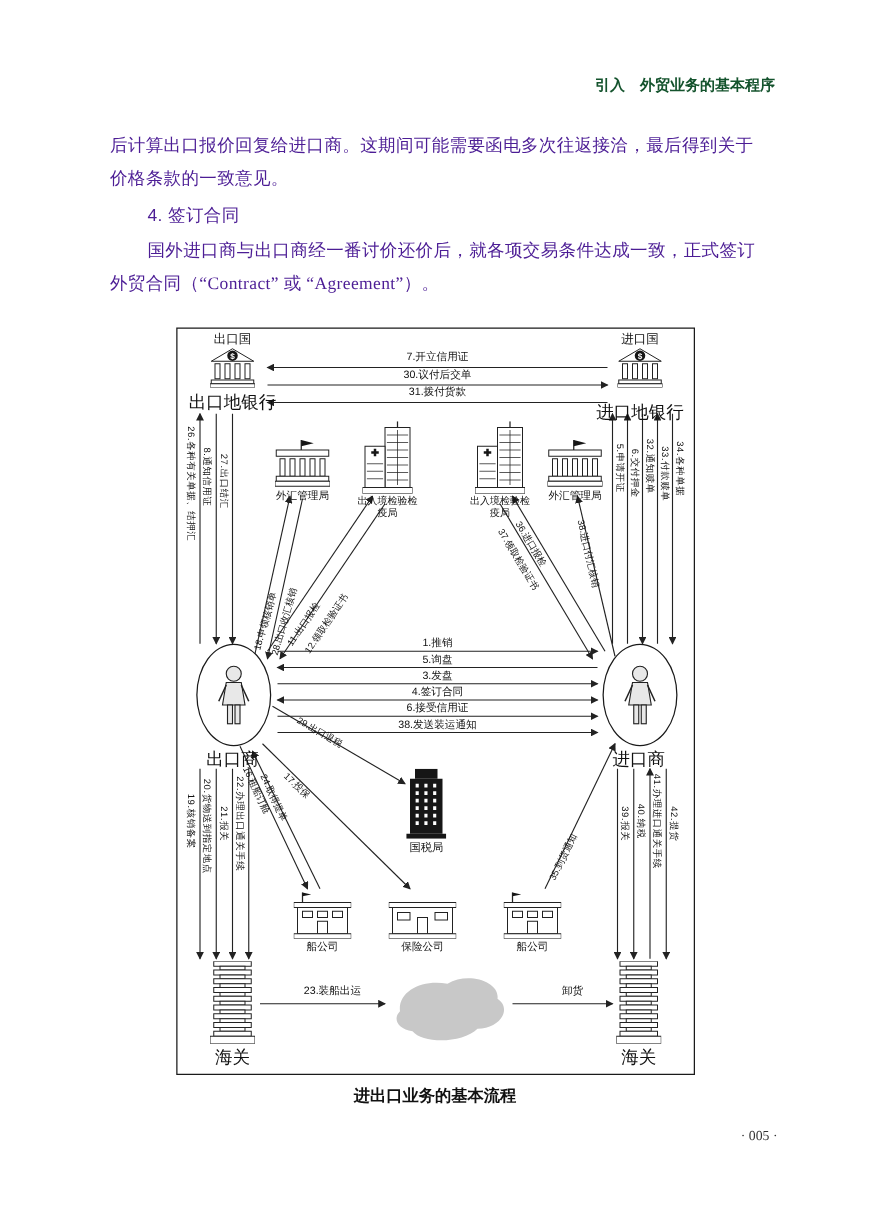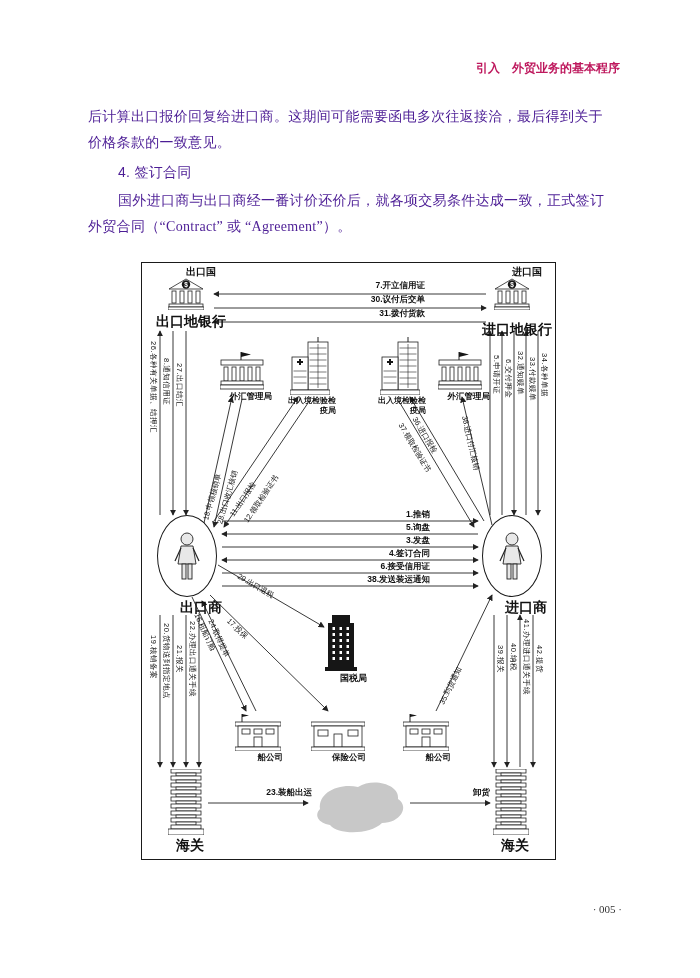--- a/index.html
+++ b/index.html
@@ -3,38 +3,38 @@
 <meta charset="utf-8">
 <style>
   html,body{margin:0;padding:0}
   body{width:700px;height:978px;background:#fff}
   #sheet{position:relative;width:700px;height:978px;background:#fff;overflow:hidden;
          font-family:"Liberation Sans","DejaVu Sans",sans-serif;color:#1a1a1a}
   .serif{font-family:"Liberation Serif","DejaVu Serif",serif}
   .body-line{position:absolute;font-size:14px;letter-spacing:.3px;white-space:nowrap;color:#4c1d95}
   #diagram{position:absolute;left:141px;top:262px;width:413px;height:596px;border:1px solid #1a1a1a;background:#fff}
   #flow-lines{position:absolute;left:0;top:0}
-  .lab{position:absolute;font-weight:bold;text-align:right;line-height:1.2;color:#111;font-size:8.5px}
+  .lab{position:absolute;font-weight:normal;text-align:center;line-height:1.2;color:#111;font-size:8.5px}
   .f10{font-size:10px}.f95{font-size:14px}.f9{font-size:9px}.f8{font-size:8px}
   .vlab{position:absolute;writing-mode:vertical-rl;text-orientation:sideways;font-size:7.5px;
         line-height:1;white-space:nowrap;color:#111;letter-spacing:.5px}
   .dlab{position:absolute;font-size:7.5px;white-space:nowrap;color:#111;transform-origin:0 50%}
   .oval{position:absolute;width:58px;height:80px;border:1.2px solid #1a1a1a;border-radius:50%;
         display:flex;align-items:center;justify-content:center;background:#fff}
   .icon{position:absolute}
   svg .ln{stroke:#222;stroke-width:.9;fill:none}
   svg .bld{fill:#fff;stroke:#222;stroke-width:.8}
   svg .drk{fill:#161616;stroke:none}
 </style>
 </head>
 <body>
 
 <div id="sheet">
 
-  <div class="serif" style="position:absolute;left:220px;top:60px;width:400px;text-align:right;font-size:12px;font-weight:bold;color:#be185d">引入　外贸业务的基本程序</div>
+  <div class="serif" style="position:absolute;left:220px;top:60px;width:400px;text-align:right;font-size:12px;font-weight:bold;color:#14532d">引入　外贸业务的基本程序</div>
 
   <div class="body-line serif" style="left:88px;top:108px">后计算出口报价回复给进口商。这期间可能需要函电多次往返接洽，最后得到关于</div>
   <div class="body-line serif" style="left:88px;top:134px">价格条款的一致意见。</div>
   <div class="body-line" style="left:118px;top:164px;font-weight:normal">4. 签订合同</div>
   <div class="body-line serif" style="left:118px;top:192px">国外进口商与出口商经一番讨价还价后，就各项交易条件达成一致，正式签订</div>
   <div class="body-line serif" style="left:88px;top:218px">外贸合同（“Contract” 或 “Agreement”）。</div>
 
   <div id="diagram">
 
     <svg id="flow-lines" width="413" height="596" viewBox="0 0 413 596">
@@ -370,16 +370,17 @@
       <rect class="bld" x="3" y="56" width="30" height="4"></rect>
       <rect class="bld" x="0" y="60" width="36" height="6"></rect>
     </svg>
     <div class="lab f95" style="left:351px;top:574px;width:36px">海关</div>
 
     <div class="lab" style="left:78px;top:524px;width:92px">23.装船出运</div>
     <div class="lab" style="left:284px;top:524px;width:64px">卸货</div>
 
   </div>
 
+  <div style="position:absolute;left:141px;top:868px;width:414px;text-align:center;font-weight:bold;font-size:13px;color:#111">进出口业务的基本流程</div>
 
   <div class="serif" style="position:absolute;left:520px;top:903px;width:102px;text-align:right;font-size:11px;color:#333">· 005 ·</div>
 
 </div>
 
 </body></html>

